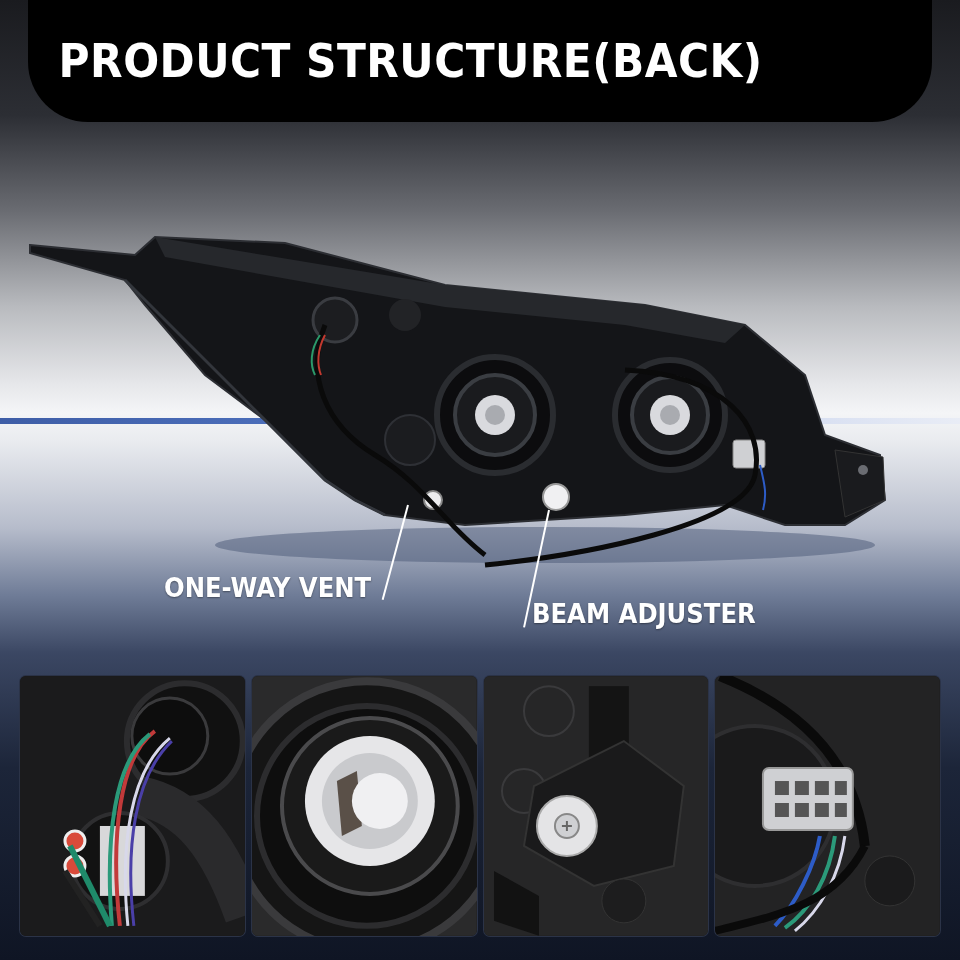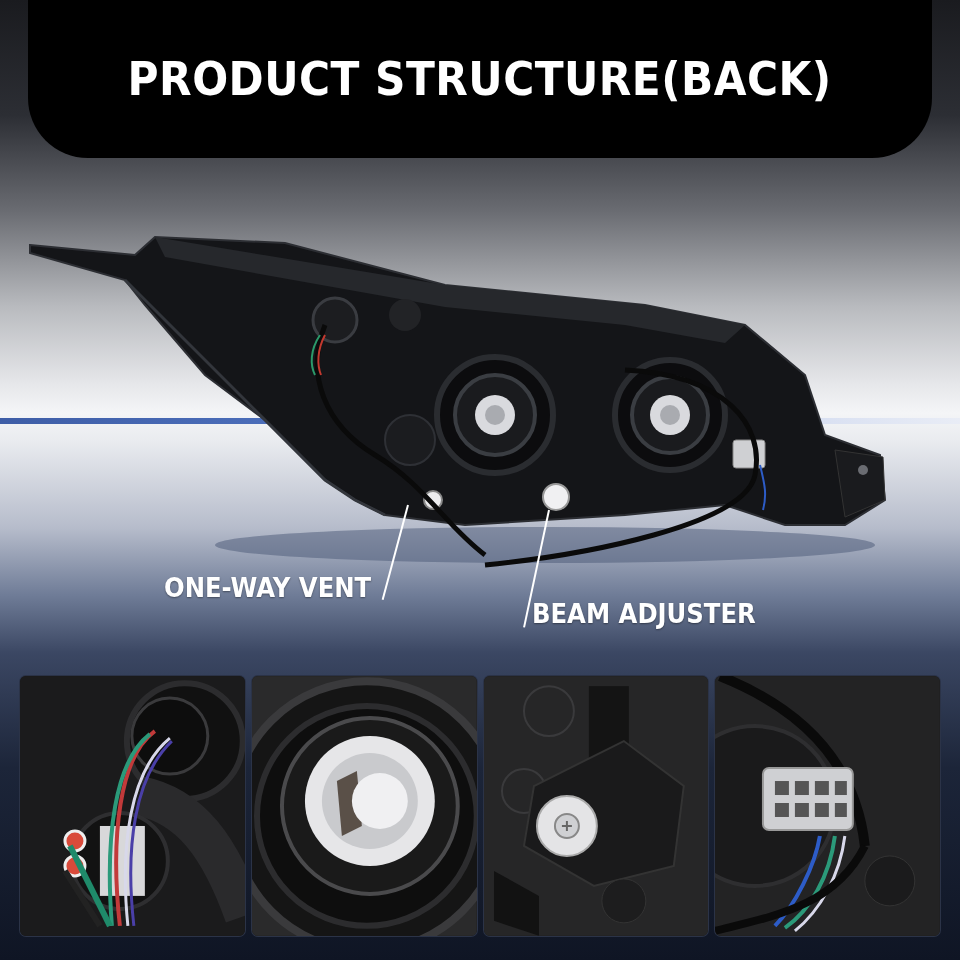--- a/index.html
+++ b/index.html
@@ -2,23 +2,23 @@
 <html><head>
 <meta charset="utf-8">
 <style>
   html, body { margin:0; padding:0; }
   body {
     width:960px; height:960px; overflow:hidden; position:relative;
     font-family:"DejaVu Sans", sans-serif;
     background: linear-gradient(180deg,#1a1b1f 0%,#2c2e34 12%,#6a6c72 22%,#b9bbbf 32%,#e6e7ea 40%,#f4f5f7 43%,#e9ebef 46%,#b6bccb 55%,#6f7c97 62%,#3b4763 68%,#1c2539 80%,#0f1524 100%);
   }
   .header {
-    position:absolute; left:28px; top:0; width:904px; height:158px;
+    position:absolute; left:28px; top:0; width:904px; height:122px;
     background:#000; border-radius:0 0 60px 60px;
-    display:flex; align-items:center; justify-content:center;
+    display:flex; align-items:center; 
   }
   .header-title {
     color:#fff; font-weight:bold; font-size:46px; letter-spacing:0.5px;
     font-family:"DejaVu Sans", sans-serif; transform:scaleX(0.92);
   }
   .horizon {
     position:absolute; left:0; top:418px; width:960px; height:6px;
     background:linear-gradient(90deg,#2a4d9e 0%,#3c63b8 35%,#8fa6d6 55%,#c9d4ee 75%,#e8ecf6 100%);
     opacity:.9;
   }

